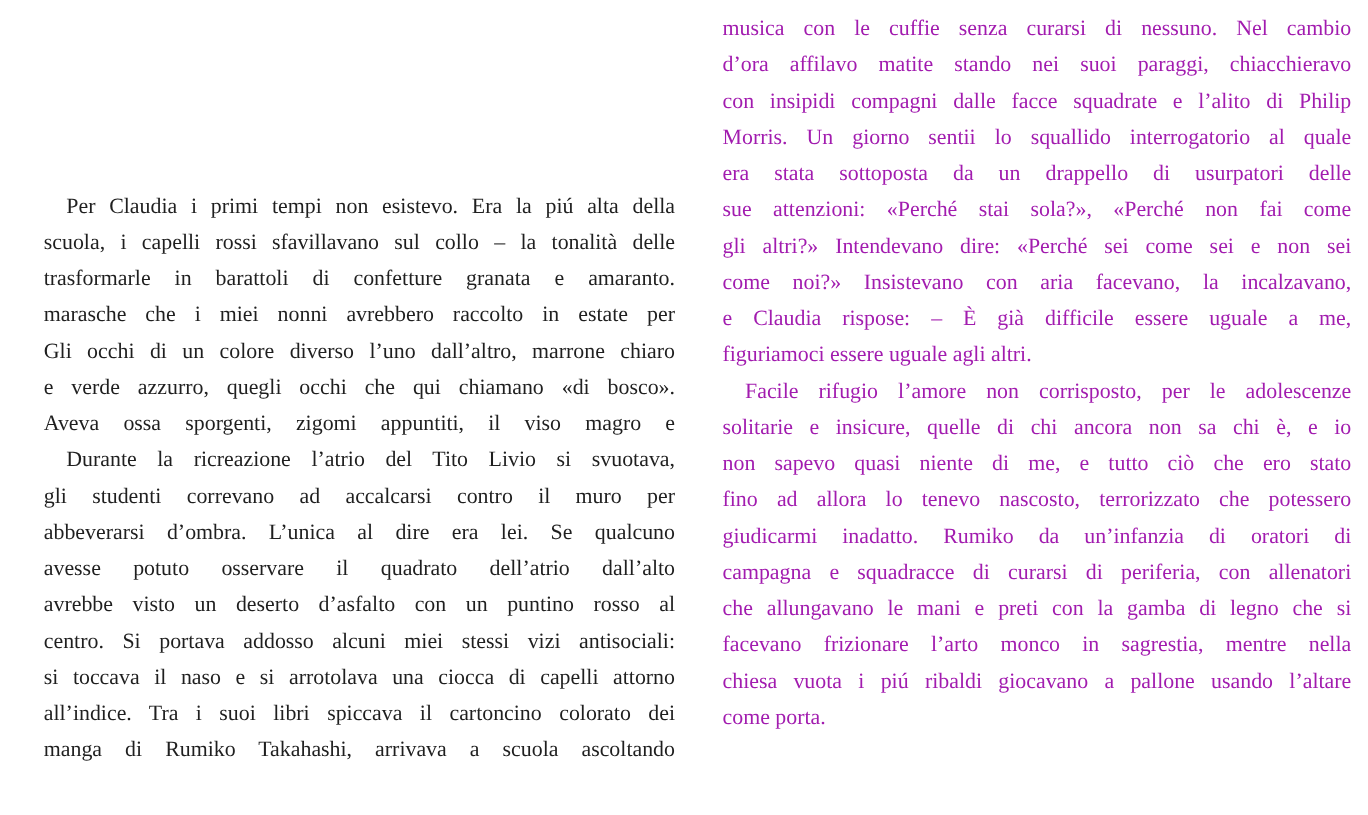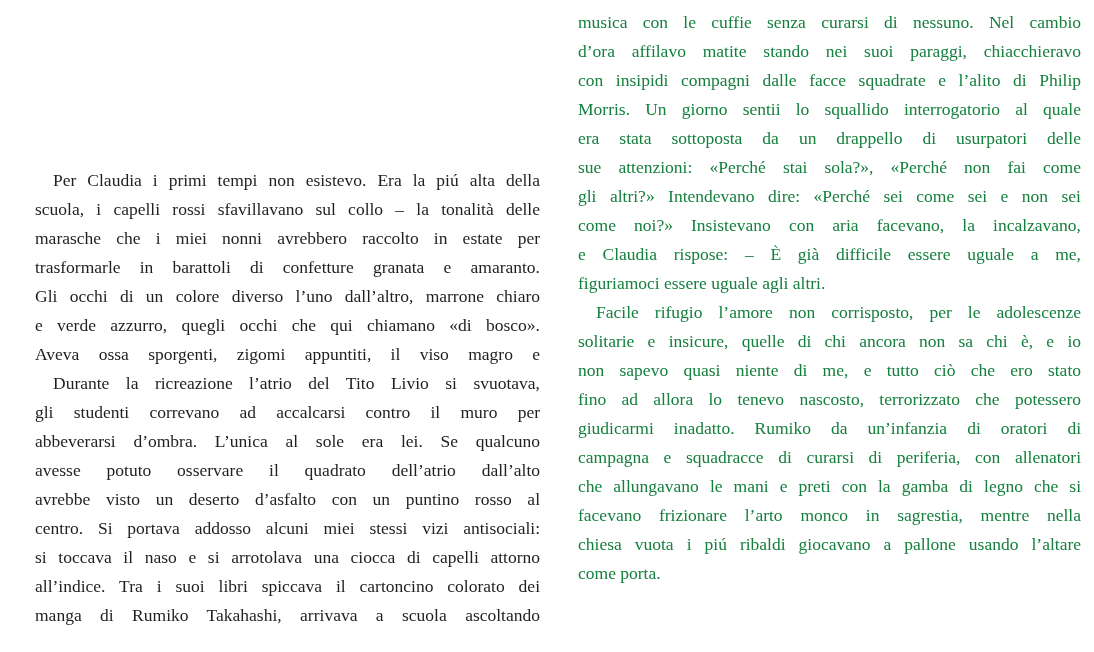--- a/index.html
+++ b/index.html
@@ -20,21 +20,21 @@
   }
   .page-column {
     position: absolute;
     color: #1f1f1f;
     font-size: 17.5px;
     line-height: 29px;
     font-kerning: normal;
   }
   .col-left {
     left: 35px;
-    top: 166px;
+    top: 150px;
     width: 505px;
   }
   .col-right {
     left: 578px;
     top: 8px;
     width: 503px;
   }
   .line {
     height: 29px;
     text-align: justify;
@@ -48,36 +48,36 @@
     text-indent: 18px;
   }
 </style>
 </head>
 <body style="background: rgb(255, 255, 255);">
 
 <main class="book-spread">
   <section class="page-column col-left" style="color: rgb(31, 31, 31);">
       <div class="line indent">Per Claudia i primi tempi non esistevo. Era la piú alta della</div>
       <div class="line">scuola, i capelli rossi sfavillavano sul collo – la tonalità delle</div>
+      <div class="line">trasformarle in barattoli di confetture granata e amaranto.</div>
       <div class="line">marasche che i miei nonni avrebbero raccolto in estate per</div>
-      <div class="line">trasformarle in barattoli di confetture granata e amaranto.</div>
       <div class="line">Gli occhi di un colore diverso l’uno dall’altro, marrone chiaro</div>
       <div class="line">e verde azzurro, quegli occhi che qui chiamano «di bosco».</div>
       <div class="line">Aveva ossa sporgenti, zigomi appuntiti, il viso magro e</div>
       <div class="line indent">Durante la ricreazione l’atrio del Tito Livio si svuotava,</div>
       <div class="line">gli studenti correvano ad accalcarsi contro il muro per</div>
-      <div class="line">abbeverarsi d’ombra. L’unica al sole era lei. Se qualcuno</div>
+      <div class="line">abbeverarsi d’ombra. L’unica al dire era lei. Se qualcuno</div>
       <div class="line">avesse potuto osservare il quadrato dell’atrio dall’alto</div>
       <div class="line">avrebbe visto un deserto d’asfalto con un puntino rosso al</div>
       <div class="line">centro. Si portava addosso alcuni miei stessi vizi antisociali:</div>
       <div class="line">si toccava il naso e si arrotolava una ciocca di capelli attorno</div>
       <div class="line">all’indice. Tra i suoi libri spiccava il cartoncino colorato dei</div>
       <div class="line">manga di Rumiko Takahashi, arrivava a scuola ascoltando</div>
     </section>
-  <section class="page-column col-right" style="color: #15803d;">
+  <section class="page-column col-right" style="color: #a21caf;">
       <div class="line">musica con le cuffie senza curarsi di nessuno. Nel cambio</div>
       <div class="line">d’ora affilavo matite stando nei suoi paraggi, chiacchieravo</div>
       <div class="line">con insipidi compagni dalle facce squadrate e l’alito di Philip</div>
       <div class="line">Morris. Un giorno sentii lo squallido interrogatorio al quale</div>
       <div class="line">era stata sottoposta da un drappello di usurpatori delle</div>
       <div class="line">sue attenzioni: «Perché stai sola?», «Perché non fai come</div>
       <div class="line">gli altri?» Intendevano dire: «Perché sei come sei e non sei</div>
       <div class="line">come noi?» Insistevano con aria facevano, la incalzavano,</div>
       <div class="line">e Claudia rispose: – È già difficile essere uguale a me,</div>
       <div class="line para-end">figuriamoci essere uguale agli altri.</div>

